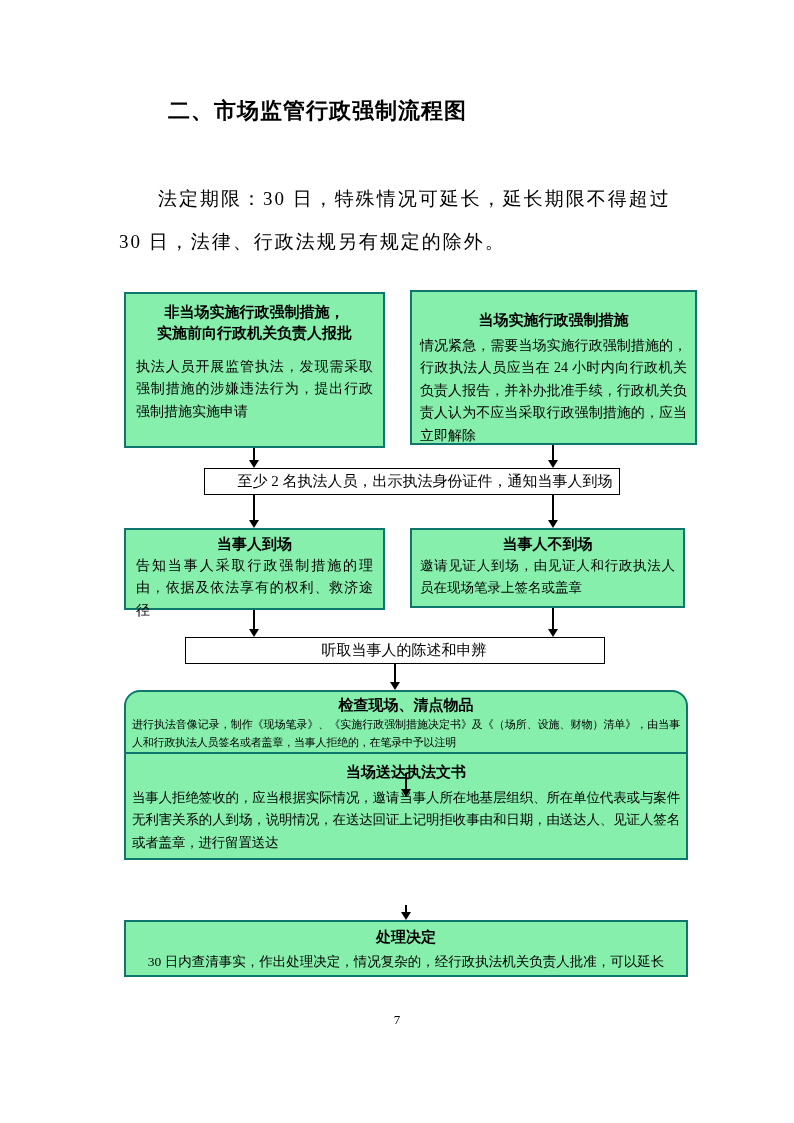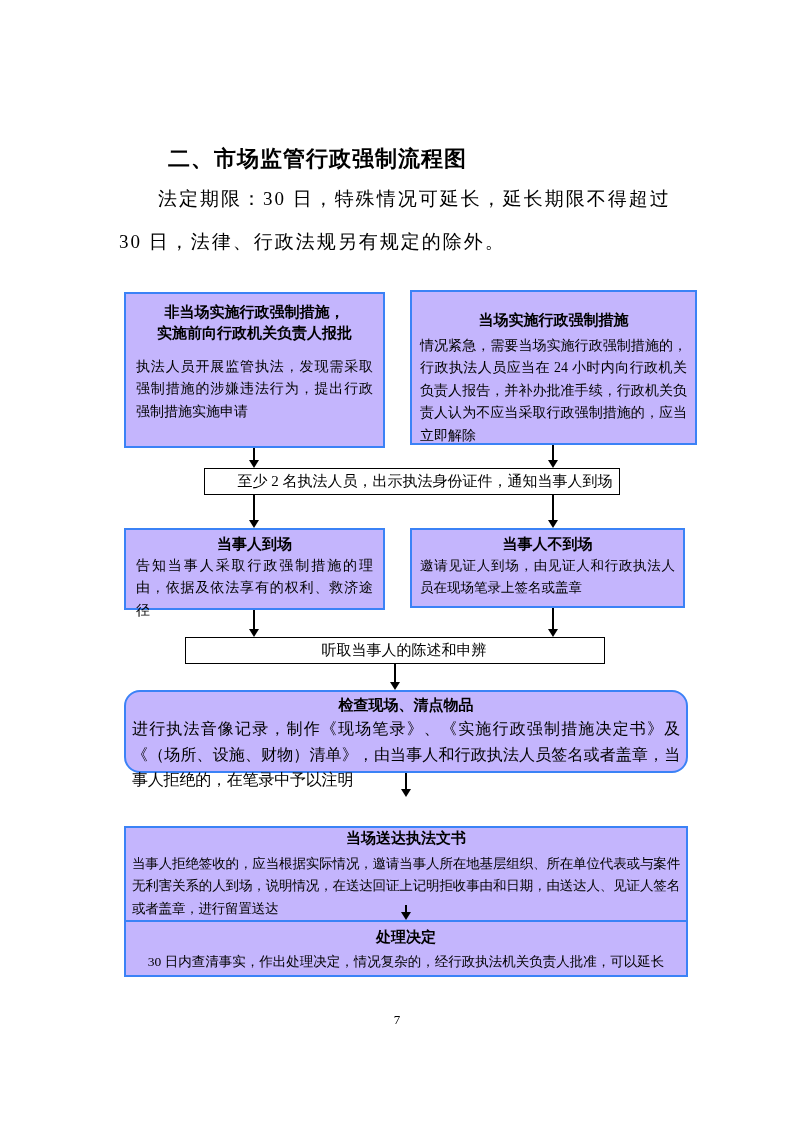--- a/index.html
+++ b/index.html
@@ -16,21 +16,20 @@
 
   
   .section-title {
     position: absolute;
     left: 168px; top: 96px;
     font-family: Liberation Sans, sans-serif;
     font-size: 22px;
     font-weight: bold;
     letter-spacing: 1px;
     white-space: nowrap;
-    margin-top: 48px;
   }
   .subsection-title {
     position: absolute;
     left: 158px; top: 143px;
     font-size: 19px;
     letter-spacing: 2px;
     white-space: nowrap;
   }
   .intro-line-1 {
     position: absolute;
@@ -43,22 +42,22 @@
     position: absolute;
     left: 119px; top: 229px;
     font-size: 19px;
     letter-spacing: 2px;
     white-space: nowrap;
   }
 
   
   .fbox {
     position: absolute;
-    border: 2px solid #3b82f6;
-    background: #c4b5fd;
+    border: 2px solid #0f766e;
+    background: #86efac;
     box-sizing: border-box;
   }
   .box-title {
     font-weight: bold;
     text-align: center;
     font-size: 15px;
     line-height: 1.4;
     white-space: pre-line;
   }
   .box-body {
@@ -82,22 +81,22 @@
   #box-non-onsite   { left:124px; top:292px; width:261px; height:156px; padding:8px 10px; }
   #box-non-onsite .box-title { margin-bottom: 12px; }
   #box-onsite       { left:410px; top:290px; width:287px; height:155px; padding:18px 8px; }
   #box-onsite .box-title { margin-bottom: 4px; }
   #bar-notify       { left:204px; top:468px; width:416px; height:27px;padding-left:26px; }
   #box-party-present{ left:124px; top:528px; width:261px; height:82px; padding:4px 10px; }
   #box-party-absent { left:410px; top:528px; width:275px; height:80px; padding:4px 8px; }
   #box-party-absent .box-body { font-size: 13.5px; }
   #bar-statement    { left:185px; top:637px; width:420px; height:27px;padding-left:18px; }
   #box-inspect      { left:124px; top:690px; width:564px; height:83px; padding:3px 6px;border-radius:16px; }
-  #box-inspect .box-body { font-size: 16px; letter-spacing: -0.2px; }
-  #box-deliver      { left:124px; top:826px; width:564px; height:108px; padding:0 6px; }
+  #box-inspect .box-body { font-size: 11px; letter-spacing: -0.2px; }
+  #box-deliver      { left:124px; top:752px; width:564px; height:108px; padding:8px 6px; }
   #box-deliver .box-title { margin-bottom: 4px; }
   #box-deliver .box-body { font-size: 13.5px; letter-spacing: -0.2px; line-height: 1.65; }
   #box-decision     { left:124px; top:920px; width:564px; height:57px; padding:5px 20px; }
   #box-decision .box-body { font-size: 13.5px; text-align: center; margin-top: 3px; }
 
   
   .arrow {
     position: absolute;
     width: 2px;
     background: #000;

